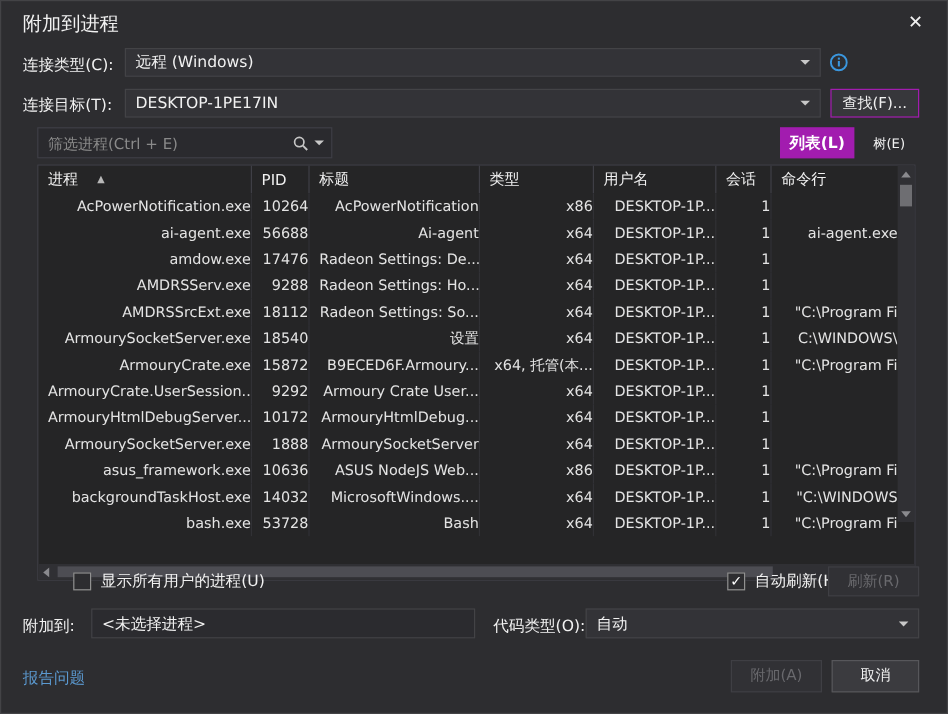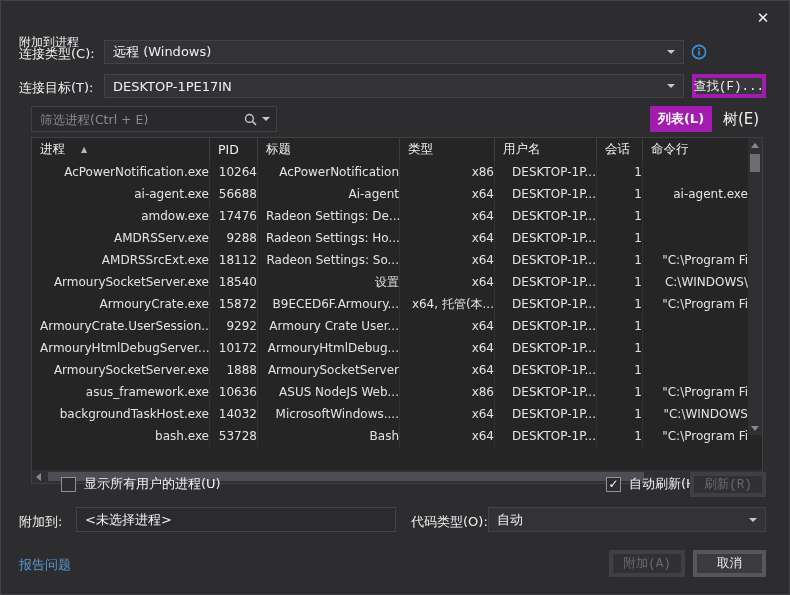--- a/index.html
+++ b/index.html
@@ -10,37 +10,37 @@
     background: #2d2d30;
     border: 1px solid #434346;
     font-family: "DejaVu Sans", sans-serif;
     color: #f1f1f1;
     overflow: hidden;
   }
   .abs { position: absolute; }
   .lbl { font-size: 13px; color: #f1f1f1; white-space: nowrap; }
 
   
-  .title { left: 18px; top: 9px; font-size: 12px; margin-top: 24px; }
+  .title { left: 18px; top: 9px; font-size: 16px; }
   .close-btn { left: 748px; top: 4px; width: 28px; height: 26px;
     display:flex; align-items:center; justify-content:center;
     font-size: 15px; color:#f1f1f1; cursor: default; }
 
   
   .combo, .textbox {
     background: #333337; border: 1px solid #434346;
     height: 24px; display: flex; align-items: center;
     font-size: 13px; color: #f1f1f1; padding: 0 8px; white-space: nowrap; overflow: hidden;
   }
   .combo .combo-text { flex: 1; overflow: hidden; }
   .tri-down { width:0; height:0; border-left:4px solid transparent; border-right:4px solid transparent; border-top:4px solid #c8c8c8; }
   .btn {
-    background: #37373b; border: 4px solid #a21caf; color: #f1f1f1;
+    background: #37373b; border: 1px solid #a21caf; color: #f1f1f1;
     display: flex; align-items: center; justify-content: center;
-    font-size: 12.5px; white-space: nowrap; font-family: Liberation Mono, monospace;
+    font-size: 12.5px; white-space: nowrap;
   }
   .btn.disabled { background: #313135; border-color: #3f3f44; color: #69696d; }
 
   .r1-label { left: 18px; top: 44px; }
   .r1-combo { left: 103px; top: 39px; width: 580px; }
   .info-icon { left: 690px; top: 43px; width: 16px; height: 16px; }
   .r2-label { left: 18px; top: 78px; }
   .r2-combo { left: 103px; top: 73px; width: 580px; }
   .find-btn { left: 691px; top: 73px; width: 74px; height: 24px; }
 
@@ -48,21 +48,21 @@
   .filter-box { left: 30px; top: 105px; width: 246px; height: 26px;
     background: #2a2a2e; border: 1px solid #3f3f46; display:flex; align-items:center; padding:0 6px 0 8px; }
   .filter-box input { flex:1; background:transparent; border:none; outline:none;
     font-family:"DejaVu Sans",sans-serif; font-size:12.5px; color:#e0e0e0; min-width:0; }
   .filter-box input::placeholder { color:#8a8a8a; }
   .filter-icons { display:flex; align-items:center; gap:5px; }
   .list-btn { left: 649px; top: 105px; width: 62px; height: 26px;
     background: #a21caf; color:#ffffff; font-weight:bold; font-size:13px;
     display:flex; align-items:center; justify-content:center; }
   .tree-btn { left: 715px; top: 105px; width: 50px; height: 26px;
-    font-size:15px; display:flex; align-items:center; justify-content:center; }
+    font-size:11px; display:flex; align-items:center; justify-content:center; }
 
   
   .table { left: 30px; top: 136px; width: 732px; height: 347px;
     background: #252526; border: 1px solid #3f3f46; }
   .thead { position:absolute; left:0; top:0; width:716px; height:23px; display:flex; }
   .th { height:23px; display:flex; align-items:center; padding-left:8px;
     font-size:12.5px; color:#f1f1f1; border-right:1px solid #3f3f46; overflow:hidden; white-space:nowrap; }
   .sort-arrow { font-size:8px; color:#b8b8b8; margin-left:16px; }
   .tbody { position:absolute; left:0; top:23px; width:716px; height:286px; overflow:hidden; }
   .tr { display:flex; height:22px;text-align:right; }

